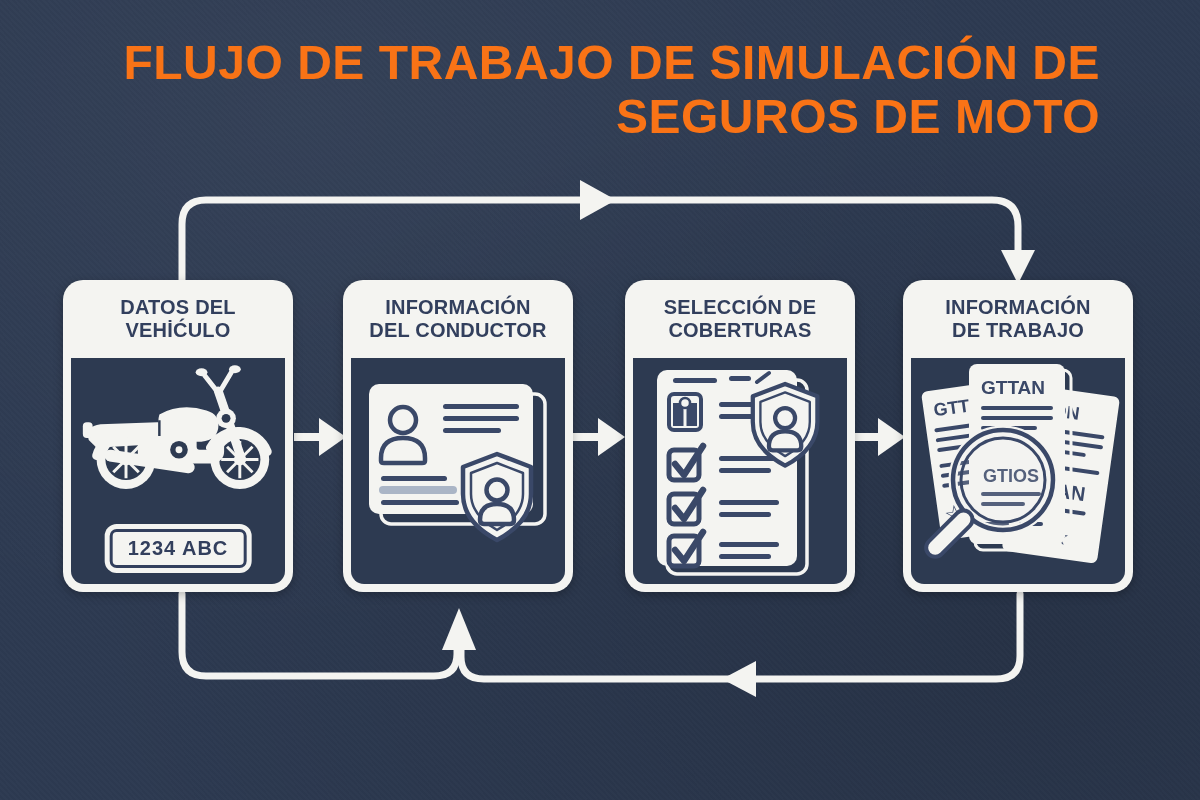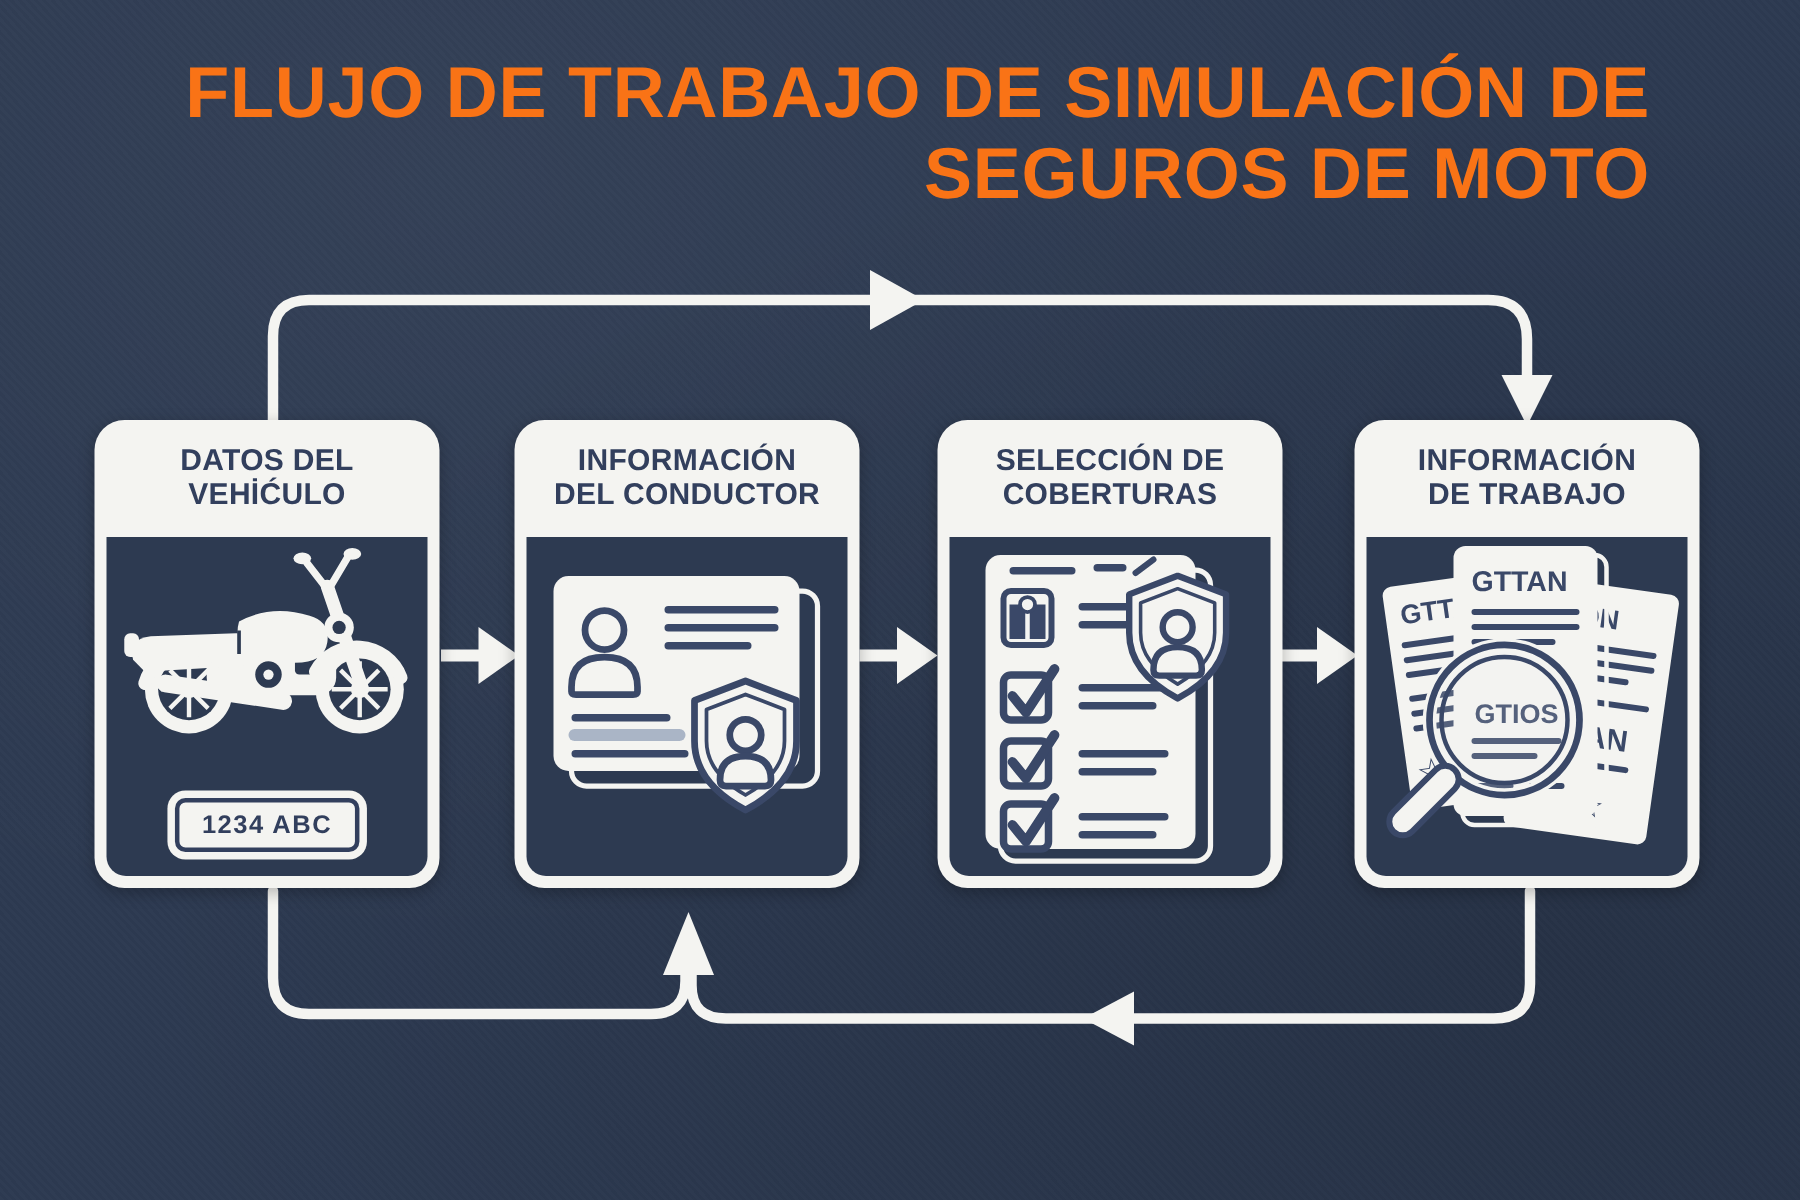--- a/index.html
+++ b/index.html
@@ -33,21 +33,21 @@
     text-align:center;letter-spacing:.2px;
   }
   .step-body{
     position:absolute;left:8px;right:8px;top:78px;bottom:8px;
     background:#2d3a51;border-radius:0 0 13px 13px;overflow:hidden;
   }
   .plate{
     position:absolute;bottom:16px;left:50%;transform:translateX(-50%);
     background:#f4f4f1;color:#323f5d;border:3px solid #323f5d;border-radius:7px;
     box-shadow:0 0 0 5px #f4f4f1;
-    font-weight:bold;font-size:17px;letter-spacing:1px;
+    font-weight:bold;font-size:20px;letter-spacing:1px;
     padding:5px 15px;white-space:nowrap;
   }
   .doc-text{font-family:"Liberation Sans",sans-serif;font-weight:bold;fill:#3a4868;}
   .star-text{font-family:"DejaVu Sans",sans-serif;fill:#3a4868;font-weight:bold;}
 </style>
 </head>
 <body>
 
 <div class="stage">
 

